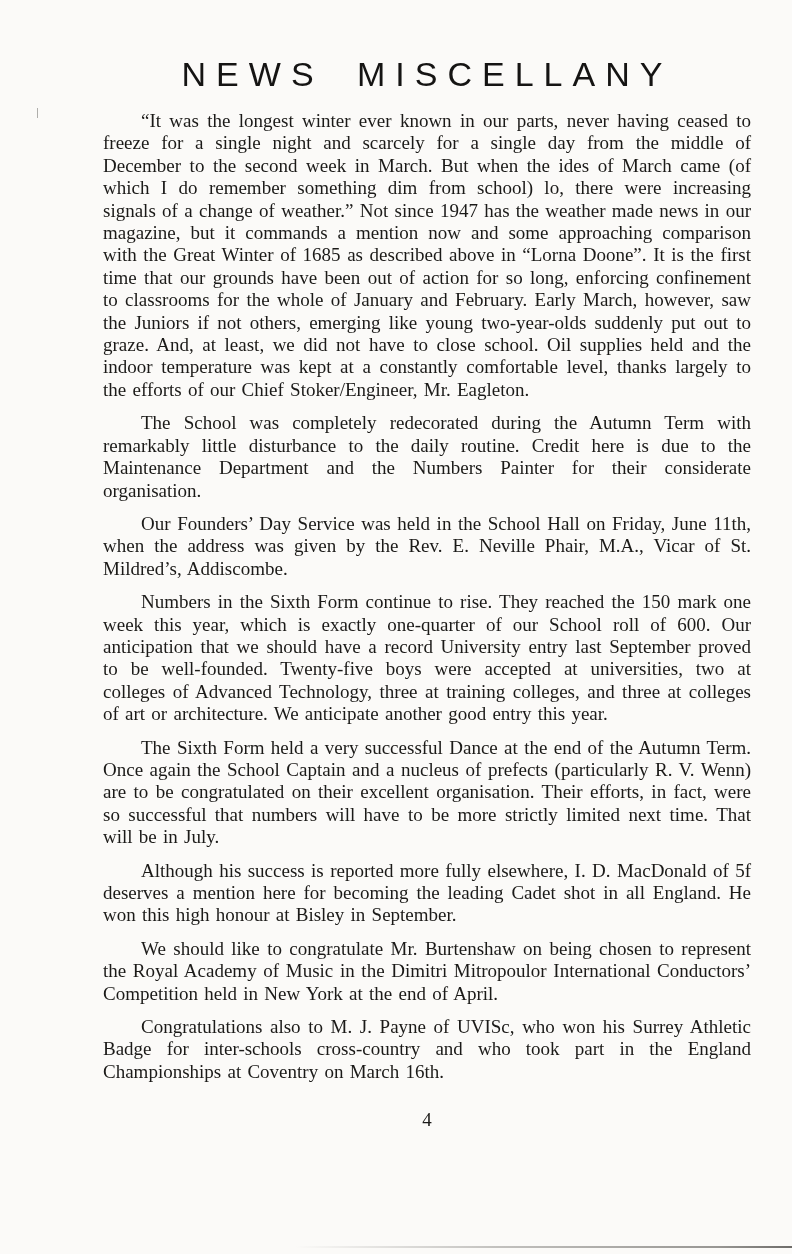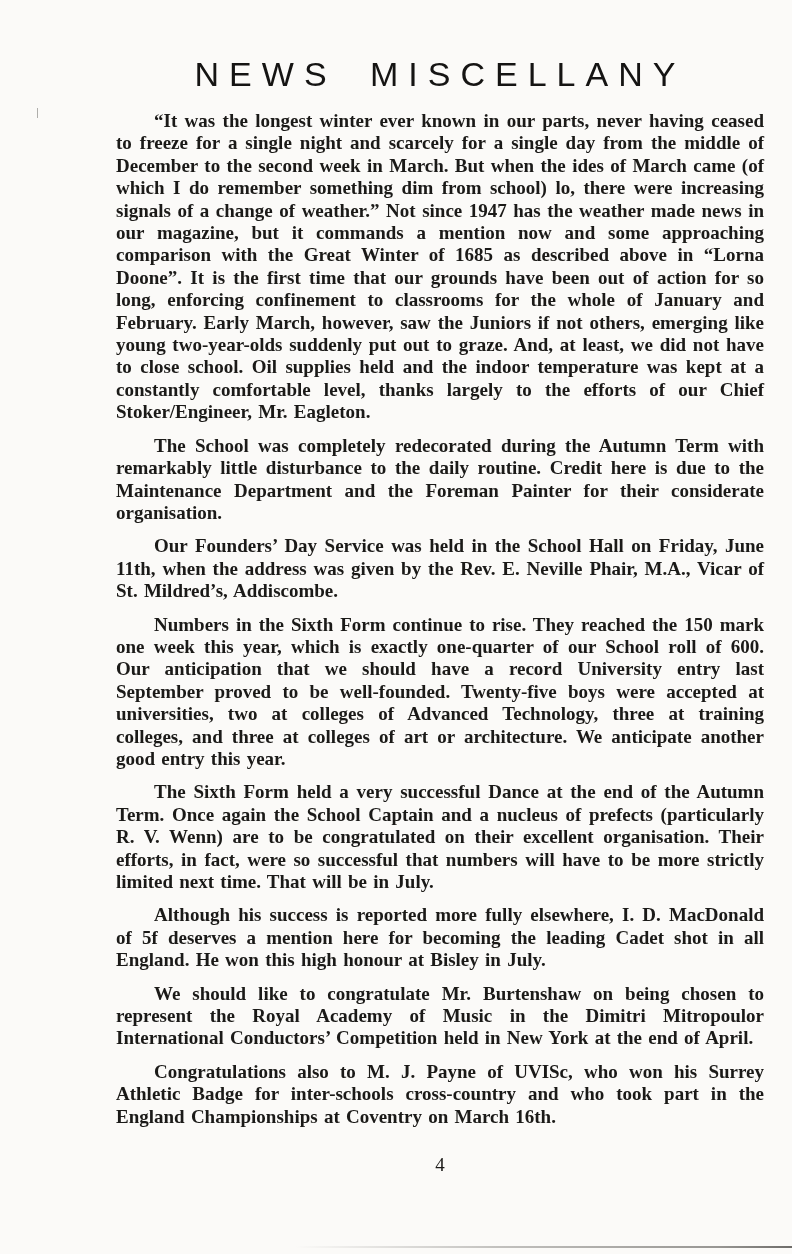--- a/index.html
+++ b/index.html
@@ -12,21 +12,21 @@
     width: 792px;
     height: 1254px;
     margin: 0 auto;
     background: #fbfaf8;
     overflow: hidden;
     font-family: "Liberation Serif", serif;
     color: #1b1a18;
   }
   .content {
     position: absolute;
-    left: 116px;
+    left: 103px;
     top: 0;
     width: 648px;
   }
   .title {
     margin-top: 55px;
     margin-bottom: 16px;
     text-align: center;
     font-family: "Liberation Sans", sans-serif;
     font-weight: 400;
     font-size: 34px;
@@ -35,21 +35,20 @@
     color: #151413;
     white-space: nowrap;
   }
   .body-text p {
     margin: 11px 0;
     font-size: 19px;
     line-height: 22.4px;
     text-align: justify;
     text-indent: 38px;
     word-spacing: 1.5px;
-    font-weight: bold;
   }
   .page-number {
     margin-top: 26px;
     text-align: center;
     font-size: 19px;
   }
   .scan-line-bottom {
     position: absolute;
     left: 295px;
     right: 0;
@@ -74,25 +73,25 @@
 <body>
 
 <div class="page">
   <span class="scan-tick-left"></span>
 
   <div class="content">
     <h1 class="title">NEWS MISCELLANY</h1>
 
     <div class="body-text">
       <p>“It was the longest winter ever known in our parts, never having ceased to freeze for a single night and scarcely for a single day from the middle of December to the second week in March. But when the ides of March came (of which I do remember something dim from school) lo, there were increasing signals of a change of weather.” Not since 1947 has the weather made news in our magazine, but it commands a mention now and some approaching comparison with the Great Winter of 1685 as described above in “Lorna Doone”. It is the first time that our grounds have been out of action for so long, enforcing confinement to classrooms for the whole of January and February. Early March, however, saw the Juniors if not others, emerging like young two-year-olds suddenly put out to graze. And, at least, we did not have to close school. Oil supplies held and the indoor temperature was kept at a constantly comfortable level, thanks largely to the efforts of our Chief Stoker/Engineer, Mr. Eagleton.</p>
-      <p>The School was completely redecorated during the Autumn Term with remarkably little disturbance to the daily routine. Credit here is due to the Maintenance Department and the Foreman Painter for their considerate organisation.</p>
+      <p>The School was completely redecorated during the Autumn Term with remarkably little disturbance to the daily routine. Credit here is due to the Maintenance Department and the Numbers Painter for their considerate organisation.</p>
       <p>Our Founders’ Day Service was held in the School Hall on Friday, June 11th, when the address was given by the Rev. E. Neville Phair, M.A., Vicar of St. Mildred’s, Addiscombe.</p>
       <p>Numbers in the Sixth Form continue to rise. They reached the 150 mark one week this year, which is exactly one-quarter of our School roll of 600. Our anticipation that we should have a record University entry last September proved to be well-founded. Twenty-five boys were accepted at universities, two at colleges of Advanced Technology, three at training colleges, and three at colleges of art or architecture. We anticipate another good entry this year.</p>
       <p>The Sixth Form held a very successful Dance at the end of the Autumn Term. Once again the School Captain and a nucleus of prefects (particularly R. V. Wenn) are to be congratulated on their excellent organisation. Their efforts, in fact, were so successful that numbers will have to be more strictly limited next time. That will be in July.</p>
-      <p>Although his success is reported more fully elsewhere, I. D. MacDonald of 5f deserves a mention here for becoming the leading Cadet shot in all England. He won this high honour at Bisley in July.</p>
+      <p>Although his success is reported more fully elsewhere, I. D. MacDonald of 5f deserves a mention here for becoming the leading Cadet shot in all England. He won this high honour at Bisley in September.</p>
       <p>We should like to congratulate Mr. Burtenshaw on being chosen to represent the Royal Academy of Music in the Dimitri Mitropoulor International Conductors’ Competition held in New York at the end of April.</p>
       <p>Congratulations also to M. J. Payne of UVISc, who won his Surrey Athletic Badge for inter-schools cross-country and who took part in the England Championships at Coventry on March 16th.</p>
     </div>
 
     <div class="page-number">4</div>
   </div>
 
   <div class="scan-line-bottom"></div>
 </div>
 

